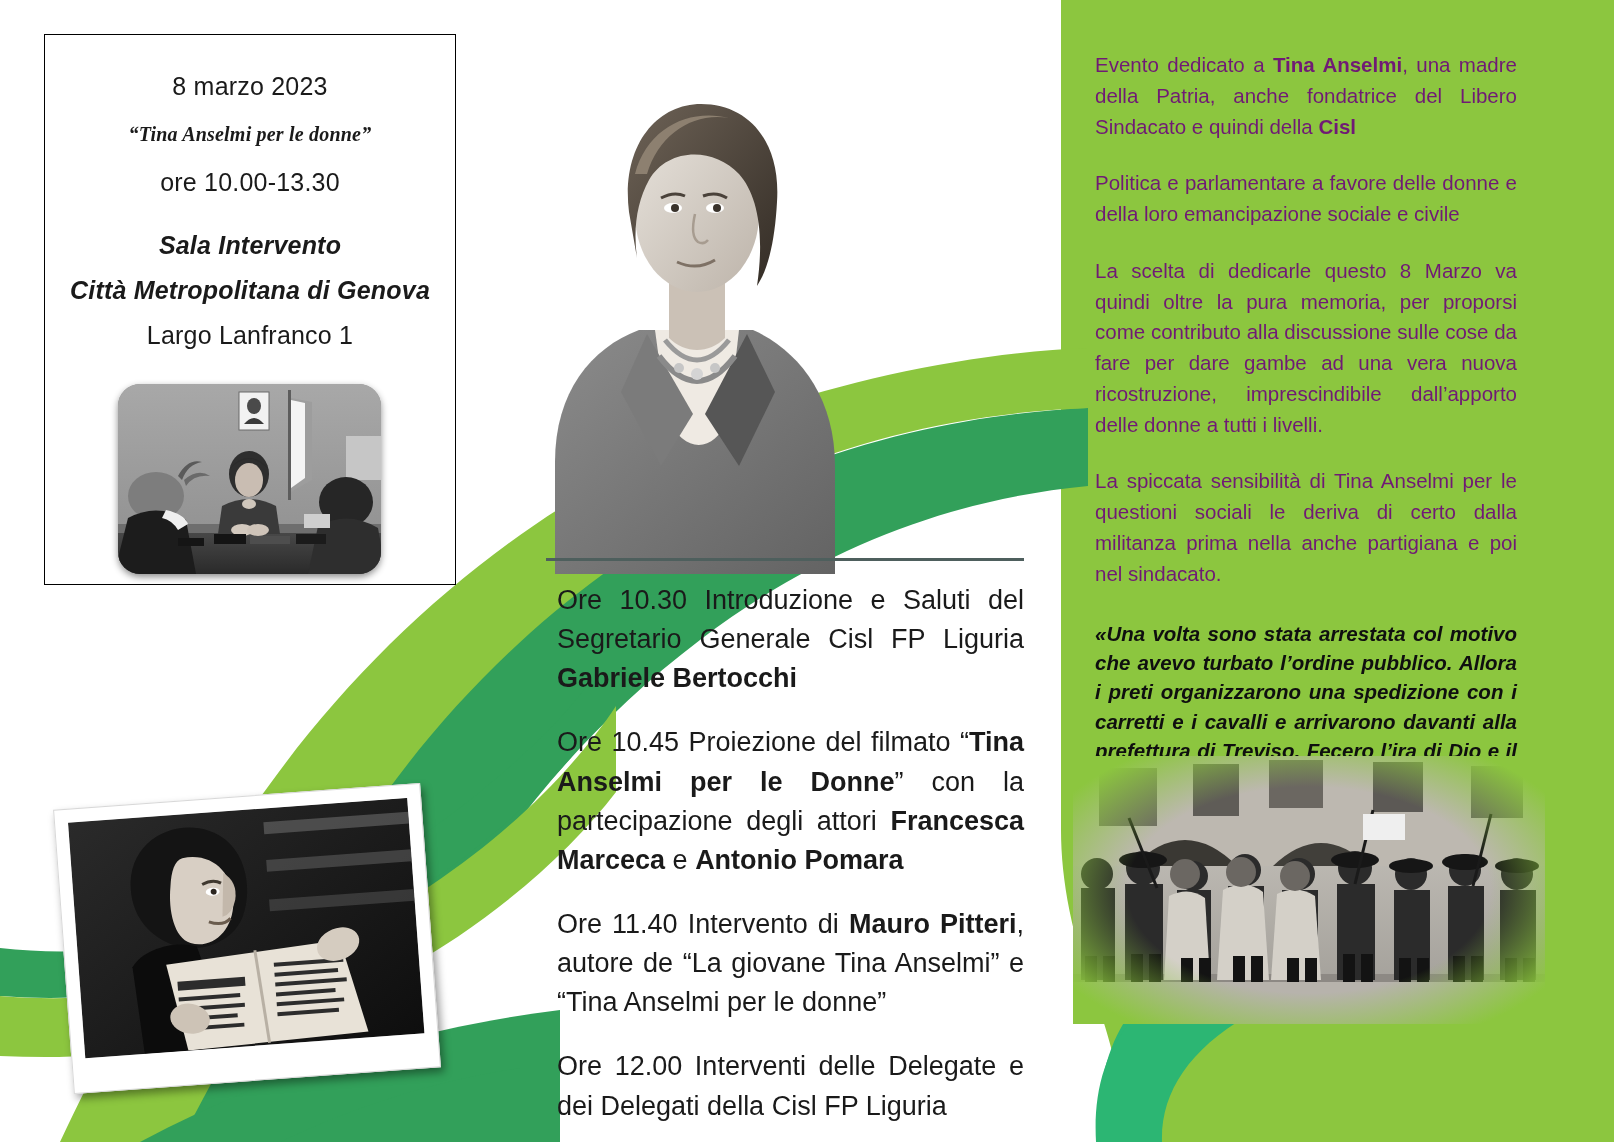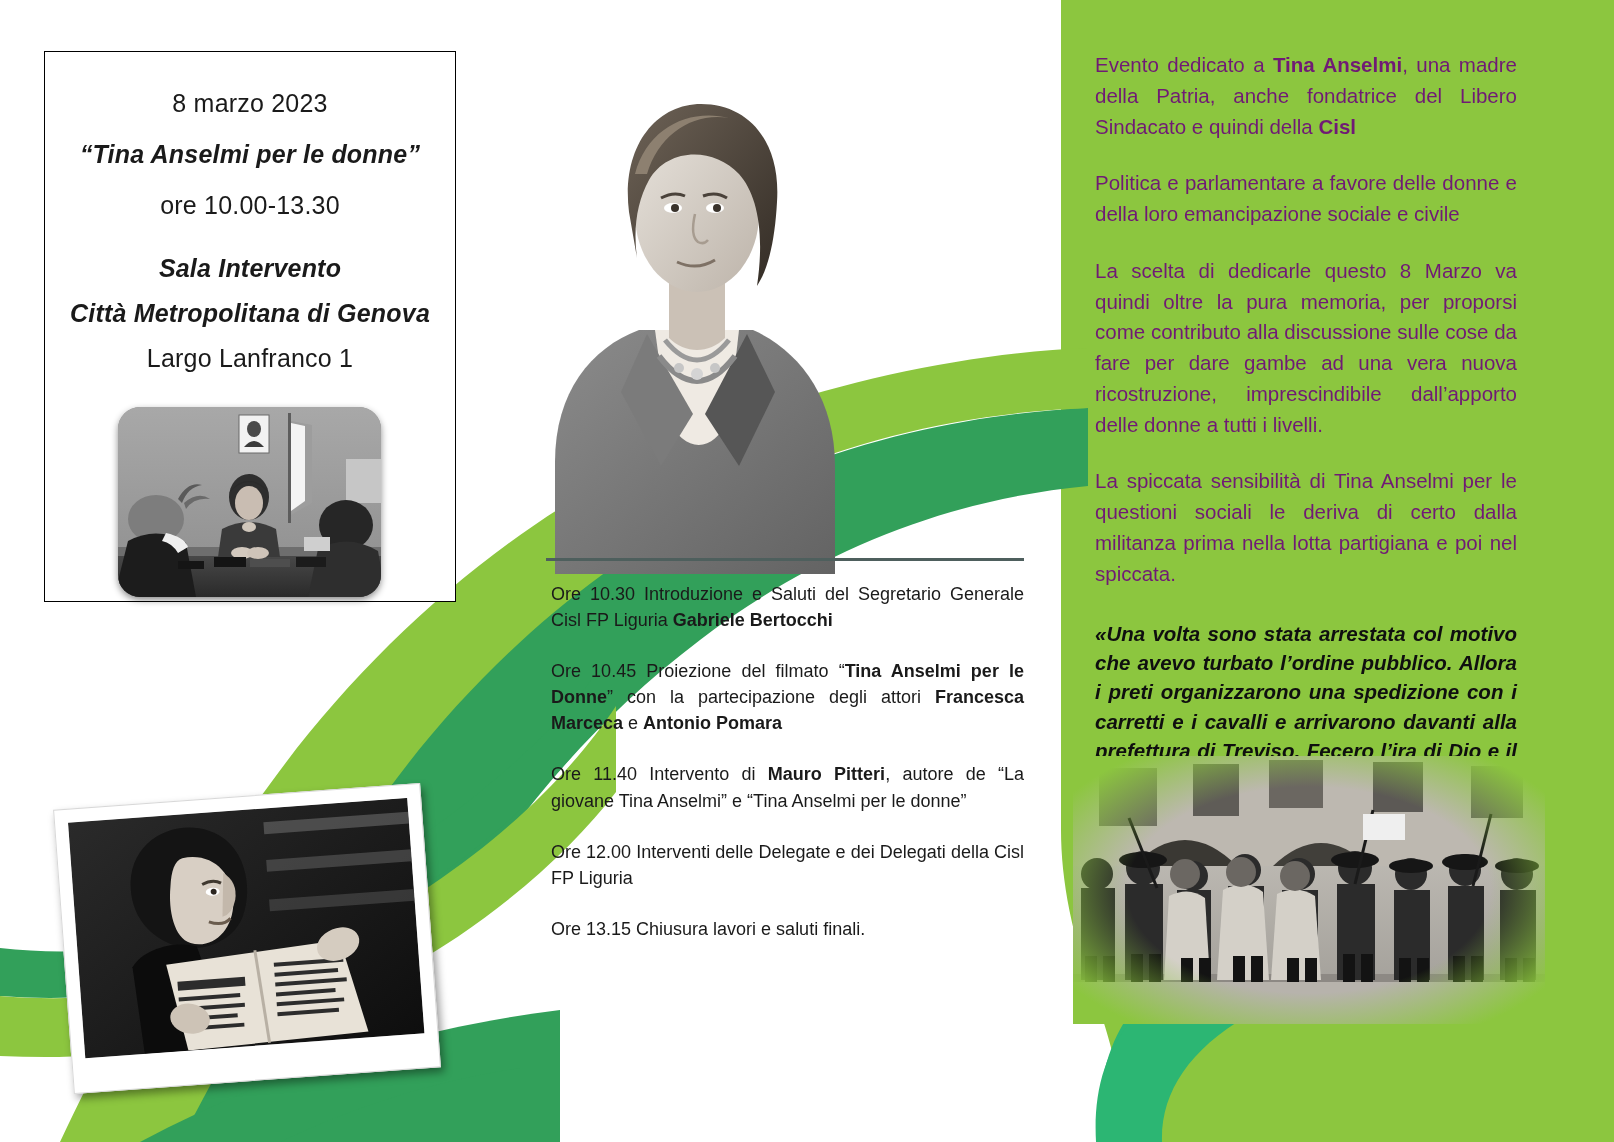--- a/index.html
+++ b/index.html
@@ -12,31 +12,31 @@
     font-family: "Liberation Sans", sans-serif;
     color: #000;
   }
 
   
   #bg-art { position: absolute; left: 0; top: 0; width: 1614px; height: 1142px; z-index: 0; }
 
   
   .info-card {
     position: absolute;
-    left: 44px; top: 51px;
+    left: 44px; top: 34px;
     width: 412px; height: 551px;
     border: 1.5px solid #000;
     background: #fff;
     box-sizing: border-box;
     z-index: 3;
     text-align: center;
   }
   .info-line { color: #1a1a1a; letter-spacing: 0.2px; }
   .ic-date      { font-size: 25px; margin-top: 37px; }
-  .ic-title     { font-size: 25px; font-style: italic; font-weight: bold; margin-top: 22px; }
+  .ic-title     { font-size: 20px; font-style: italic; font-weight: bold; margin-top: 22px; font-family: Liberation Serif, serif; }
   .ic-time      { font-size: 25px; margin-top: 22px; }
   .ic-venue1    { font-size: 25px; font-style: italic; font-weight: bold; margin-top: 34px; }
   .ic-venue2    { font-size: 25px; font-style: italic; font-weight: bold; margin-top: 16px; text-align: center; }
   .ic-addr      { font-size: 25px; margin-top: 16px; }
 
   
   .card-photo {
     position: absolute;
     left: 73px; top: 20px;
     width: 263px; height: 190px;
@@ -76,24 +76,24 @@
     left: 546px; top: 558px;
     width: 478px;
     z-index: 5;
   }
   .prog-title {
     font-size: 30px; color: #1a1a1a; letter-spacing: .3px;
     margin: 0 0 9px 3px; font-weight: normal;
   }
   .prog-rule { height: 3px; background: #4e5f5d; width: 100%; margin-bottom: 20px; }
   .prog-item {
-    font-size: 18px; line-height: 1.45;
+    font-size: 27px; line-height: 1.45;
     color: #1a1a1a;
     text-align: justify;
-    margin: 0 0 25px 5px;
+    margin: 0 0 25px 11px;
   }
   .prog-item:last-child { margin-bottom: 0; }
   .prog-item b { font-weight: bold; }
 
   
   .right-col {
     position: absolute;
     left: 1095px; top: 50px;
     width: 422px;
     z-index: 5;
@@ -347,21 +347,21 @@
       <ellipse cx="108" cy="206" rx="20" ry="15" fill="#cdc3b6" transform="rotate(14 108 206)"></ellipse>
     </svg>
   </div>
 </div>
 
 <div class="right-col">
   <div id="rc-paras">
       <div class="rc-para"><span>Evento dedicato a </span><b>Tina Anselmi</b><span>, una madre della Patria, anche fondatrice del Libero Sindacato e quindi della </span><b>Cisl</b></div>
       <div class="rc-para"><span>Politica e parlamentare a favore delle donne e della loro emancipazione sociale e civile</span></div>
       <div class="rc-para"><span>La scelta di dedicarle questo 8 Marzo va quindi oltre la pura memoria, per proporsi come contributo alla discussione sulle cose da fare per dare gambe ad una vera nuova ricostruzione, imprescindibile dall’apporto delle donne a tutti i livelli.</span></div>
-      <div class="rc-para"><span>La spiccata sensibilità di Tina Anselmi per le questioni sociali le deriva di certo dalla militanza prima nella lotta partigiana e poi nel spiccata.</span></div>
+      <div class="rc-para"><span>La spiccata sensibilità di Tina Anselmi per le questioni sociali le deriva di certo dalla militanza prima nella anche partigiana e poi nel sindacato.</span></div>
     </div>
   <div class="rc-quote">«Una volta sono stata arrestata col motivo che avevo turbato l’ordine pubblico. Allora i preti organizzarono una spedizione con i carretti e i cavalli e arrivarono davanti alla prefettura di Treviso. Fecero l’ira di Dio e il Prefetto mi lasciò andare a casa». (Tina Anselmi)</div>
 </div>
 
 <div class="photo-crowd">
   <svg width="472" height="268" viewBox="0 0 472 268" xmlns="http://www.w3.org/2000/svg">
     <defs>
       <linearGradient id="bldg" x1="0" y1="0" x2="0" y2="1">
         <stop offset="0" stop-color="#cfcbc4"></stop>
           <stop offset="1" stop-color="#9d9a94"></stop>

